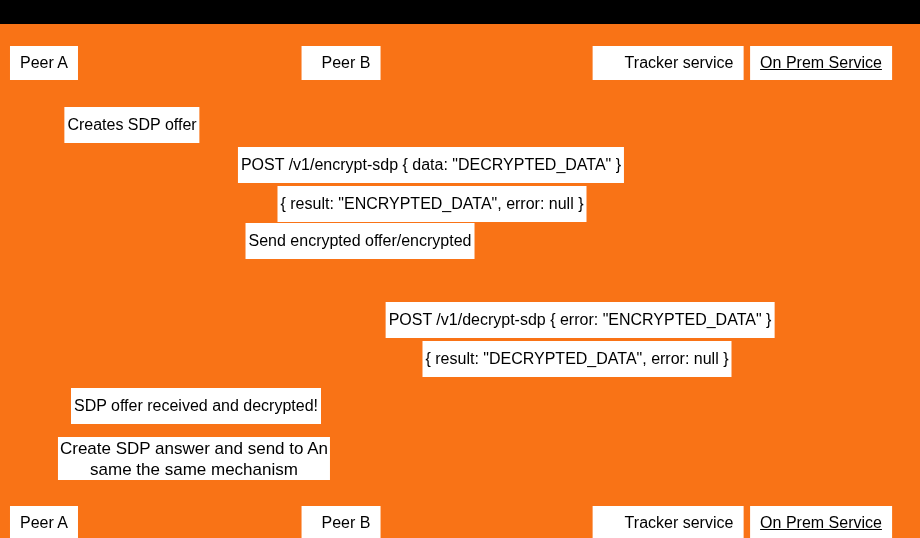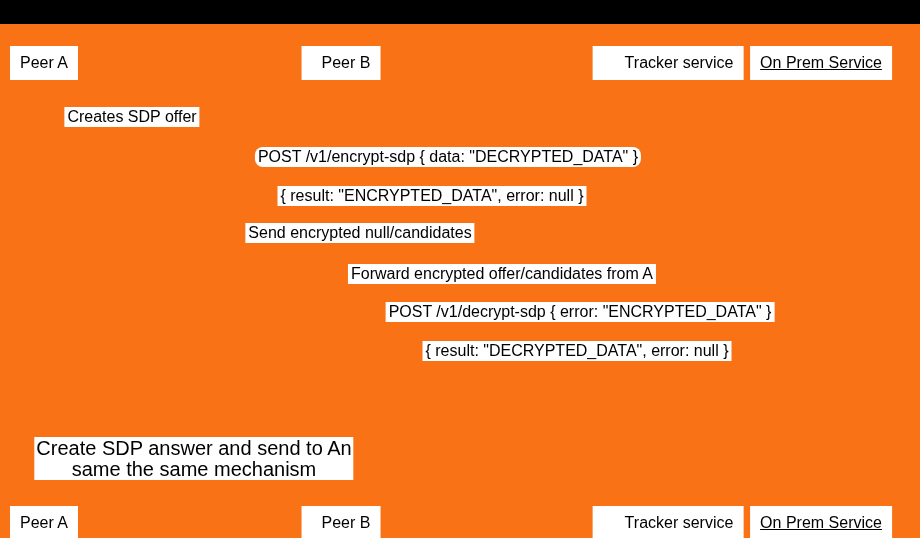--- a/index.html
+++ b/index.html
@@ -39,43 +39,43 @@
 
   
   .msg {
     position: absolute;
     transform: translateX(-50%);
     background: #ffffff;
     color: #000000;
     font-size: 16px;
     line-height: 20px;
     height: 20px;
-    padding: 0 3px;
+    padding: 8px 3px;
     white-space: nowrap;
   }
   .msg-1 { left: 132px; top: 83px;  }
-  .msg-2 { left: 448px; top: 123px; border-radius: 8px; }
+  .msg-2 { left: 431px; top: 123px; }
   .msg-3 { left: 432px; top: 162px; }
   .msg-4 { left: 360px; top: 199px; }
   .msg-5 { left: 502px; top: 240px; }
   .msg-6 { left: 580px; top: 278px; }
   .msg-7 { left: 577px; top: 317px; }
   .msg-8 { left: 196px; top: 364px; }
 
   
   .note {
     position: absolute;
     left: 194px;
     top: 413px;
     transform: translateX(-50%);
     min-width: 250px;
     height: 43px;
     background: #ffffff;
     color: #000000;
-    font-size: 20px;
+    font-size: 17px;
     line-height: 21px;
     text-align: center;
     display: flex;
     flex-direction: column;
     justify-content: center;
     padding: 0 2px;
     box-sizing: border-box;
   }
   .note span {
     display: block;
@@ -88,24 +88,24 @@
 <div class="canvas">
 
   <div class="actor row-top ax-peer-a">Peer A</div>
   <div class="actor row-top ax-peer-b">Peer B</div>
   <div class="actor row-top ax-tracker">Tracker service</div>
   <div class="actor row-top ax-onprem">On Prem Service</div>
 
   <div class="msg msg-1">Creates SDP offer</div>
   <div class="msg msg-2">POST /v1/encrypt-sdp { data: "DECRYPTED_DATA" }</div>
   <div class="msg msg-3">{ result: "ENCRYPTED_DATA", error: null }</div>
-  <div class="msg msg-4">Send encrypted null/candidates</div>
-  <div class="msg msg-5">Forward encrypted offer/candidates from A</div>
+  <div class="msg msg-4">Send encrypted offer/encrypted</div>
   <div class="msg msg-6">POST /v1/decrypt-sdp { error: "ENCRYPTED_DATA" }</div>
   <div class="msg msg-7">{ result: "DECRYPTED_DATA", error: null }</div>
+  <div class="msg msg-8">SDP offer received and decrypted!</div>
 
   <div class="note">
     <span>Create SDP answer and send to An</span>
     <span>same the same mechanism</span>
   </div>
 
   <div class="actor row-bottom ax-peer-a">Peer A</div>
   <div class="actor row-bottom ax-peer-b">Peer B</div>
   <div class="actor row-bottom ax-tracker">Tracker service</div>
   <div class="actor row-bottom ax-onprem">On Prem Service</div>

